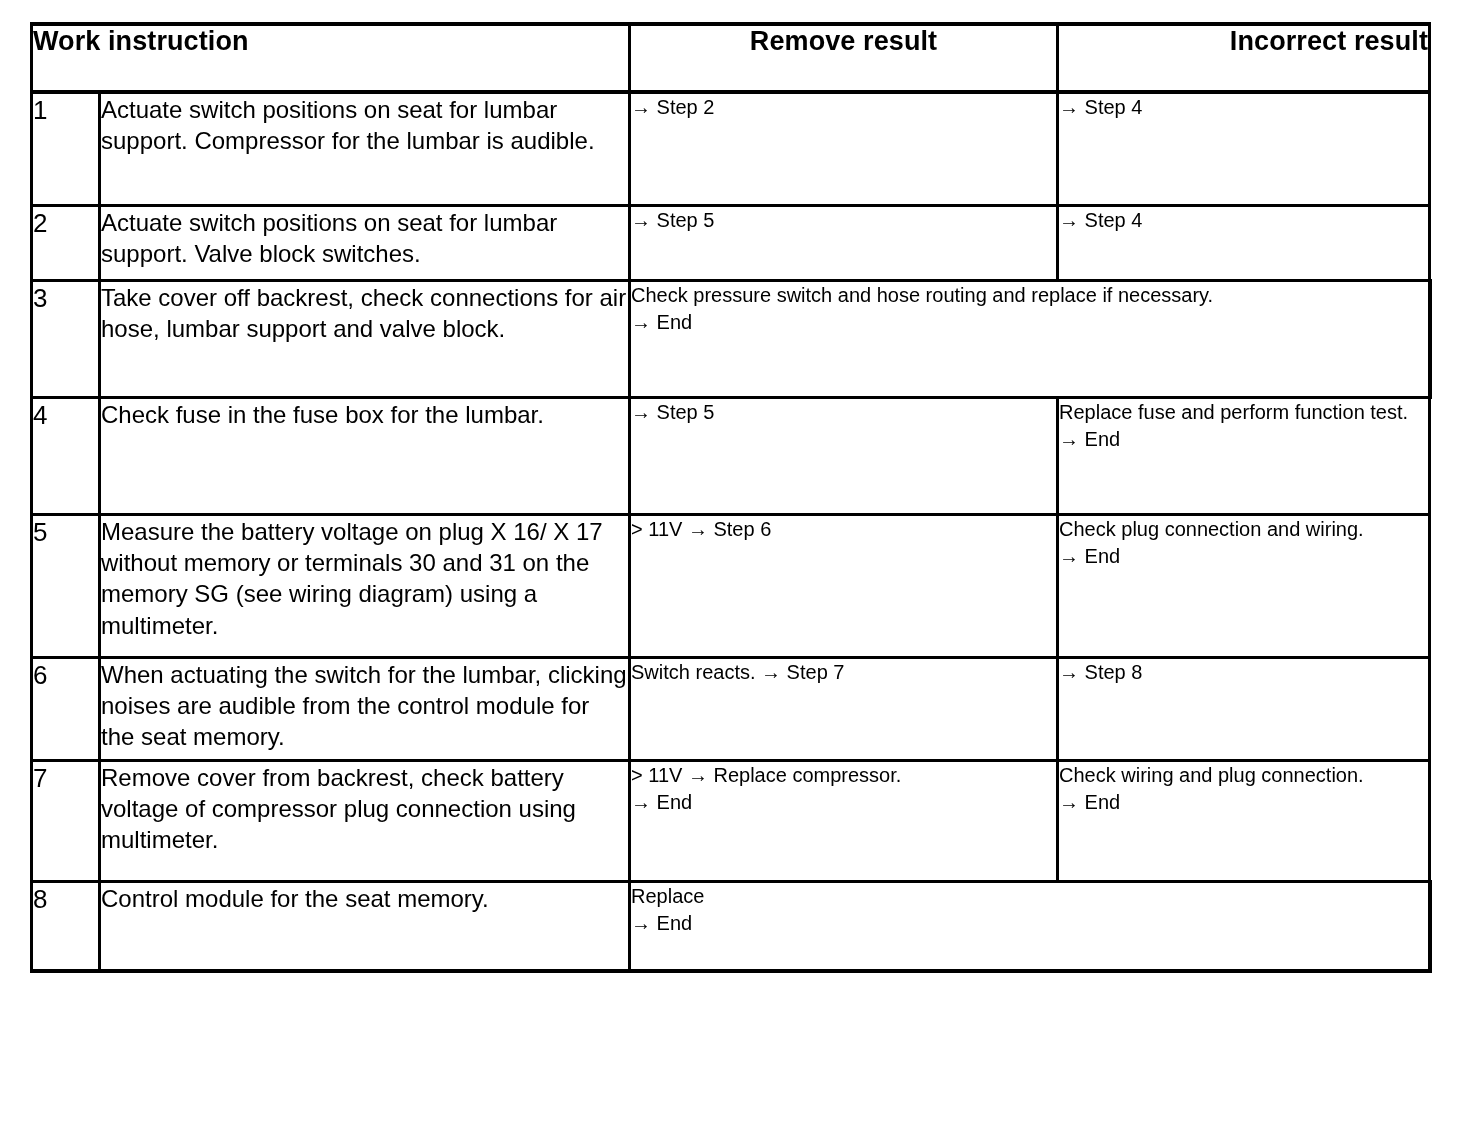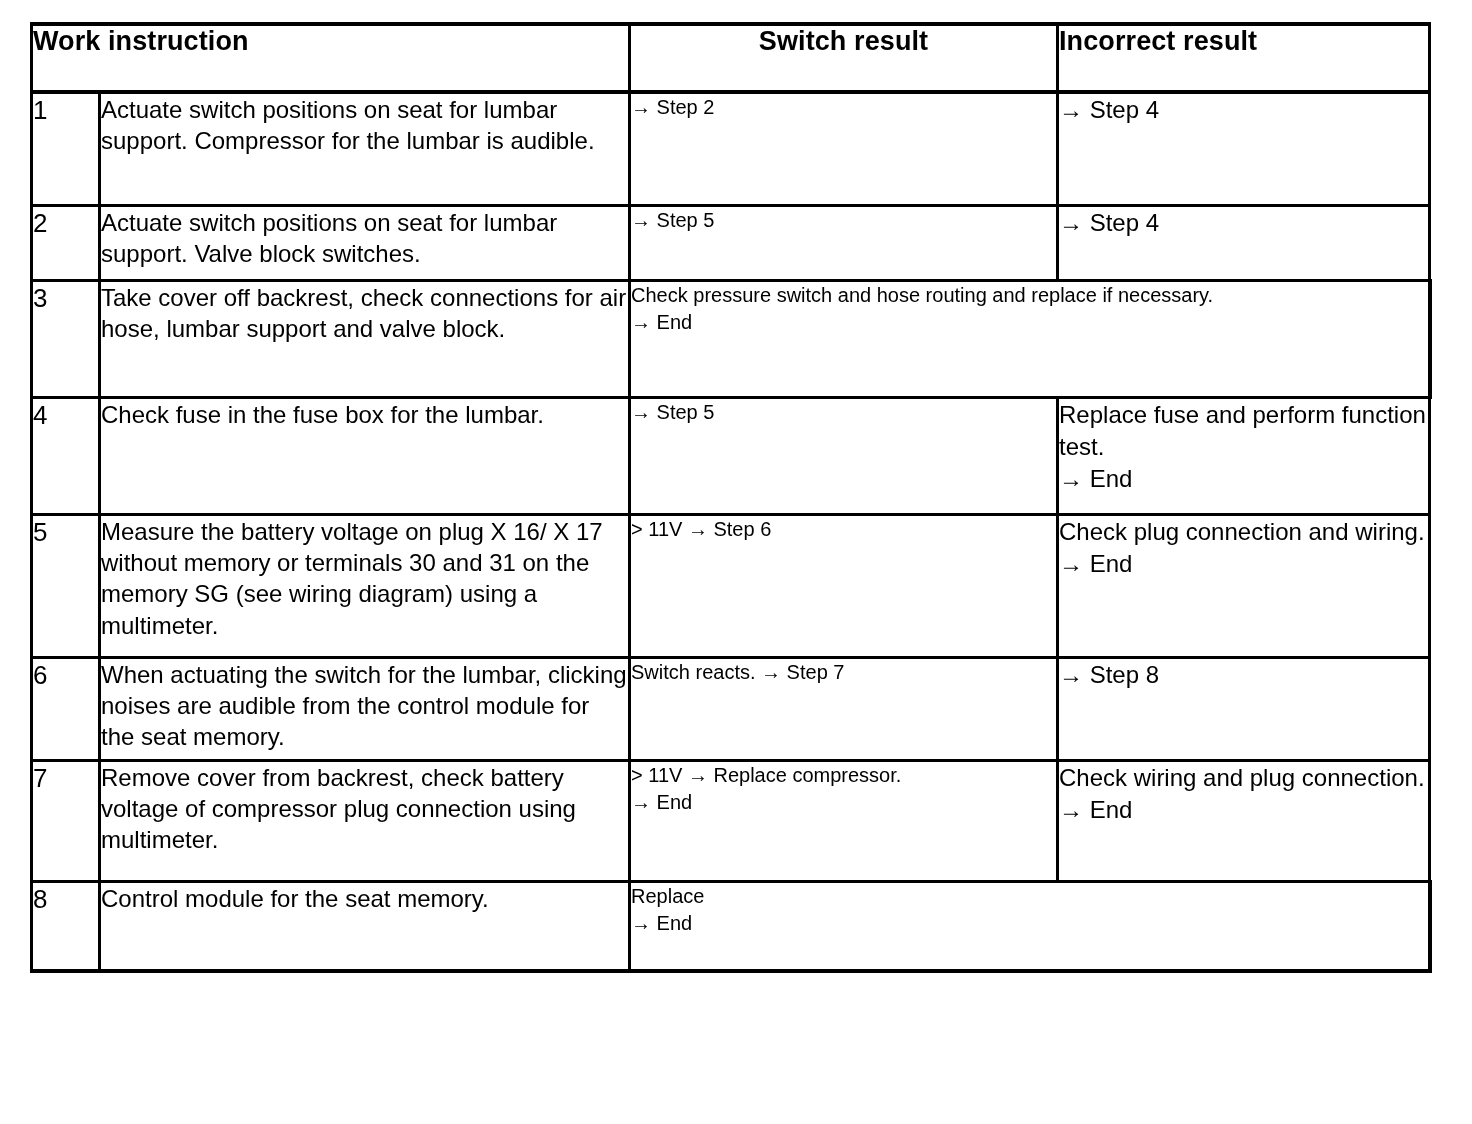--- a/index.html
+++ b/index.html
@@ -53,21 +53,21 @@
     border-left: 4px solid #000;
     text-align: left;
     padding: 0 0 0 14px;
   }
   th.th-correct {
     text-align: center;
     padding: 0 10px;
   }
   th.th-incorrect {
     border-right: 4px solid #000;
-    text-align: left;
+    text-align: right;
     padding: 0 0 0 14px;
   }
 
   
   td.c-num {
     border-left: 4px solid #000;
     width: 68px;
     font-size: 26px;
     padding: 12px 0 10px 10px;
     line-height: 1.30;
@@ -80,21 +80,21 @@
   }
   td.c-correct {
     width: 428px;
     font-size: 20px;
     line-height: 1.34;
     padding: 12px 10px 10px 14px;
   }
   td.c-incorrect {
     border-right: 4px solid #000;
     width: 372px;
-    font-size: 24px;
+    font-size: 20px;
     line-height: 1.34;
     padding: 12px 10px 10px 14px;
   }
   td.c-correct.span2 {
     border-right: 4px solid #000;
     margin-top: 28px;
   }
 
   
   tr.r1 td { height: 110px; }
@@ -115,21 +115,21 @@
   <table class="wi-table">
     <colgroup>
       <col style="width:68px">
         <col style="width:530px">
         <col style="width:428px">
         <col style="width:372px">
     </colgroup>
     <thead>
       <tr class="head-row">
         <th class="th-instruction" colspan="2">Work instruction</th>
-        <th class="th-correct">Switch result</th>
+        <th class="th-correct">Remove result</th>
         <th class="th-incorrect">Incorrect result</th>
       </tr>
     </thead>
     <tbody>
         <tr class="r1">
           <td class="c-num">1</td>
           <td class="c-instr">Actuate switch positions on seat for lumbar support. Compressor for the lumbar is audible.</td>
           <td class="c-correct">
             <span class="nowrap-line">→ Step 2</span>
           </td>

